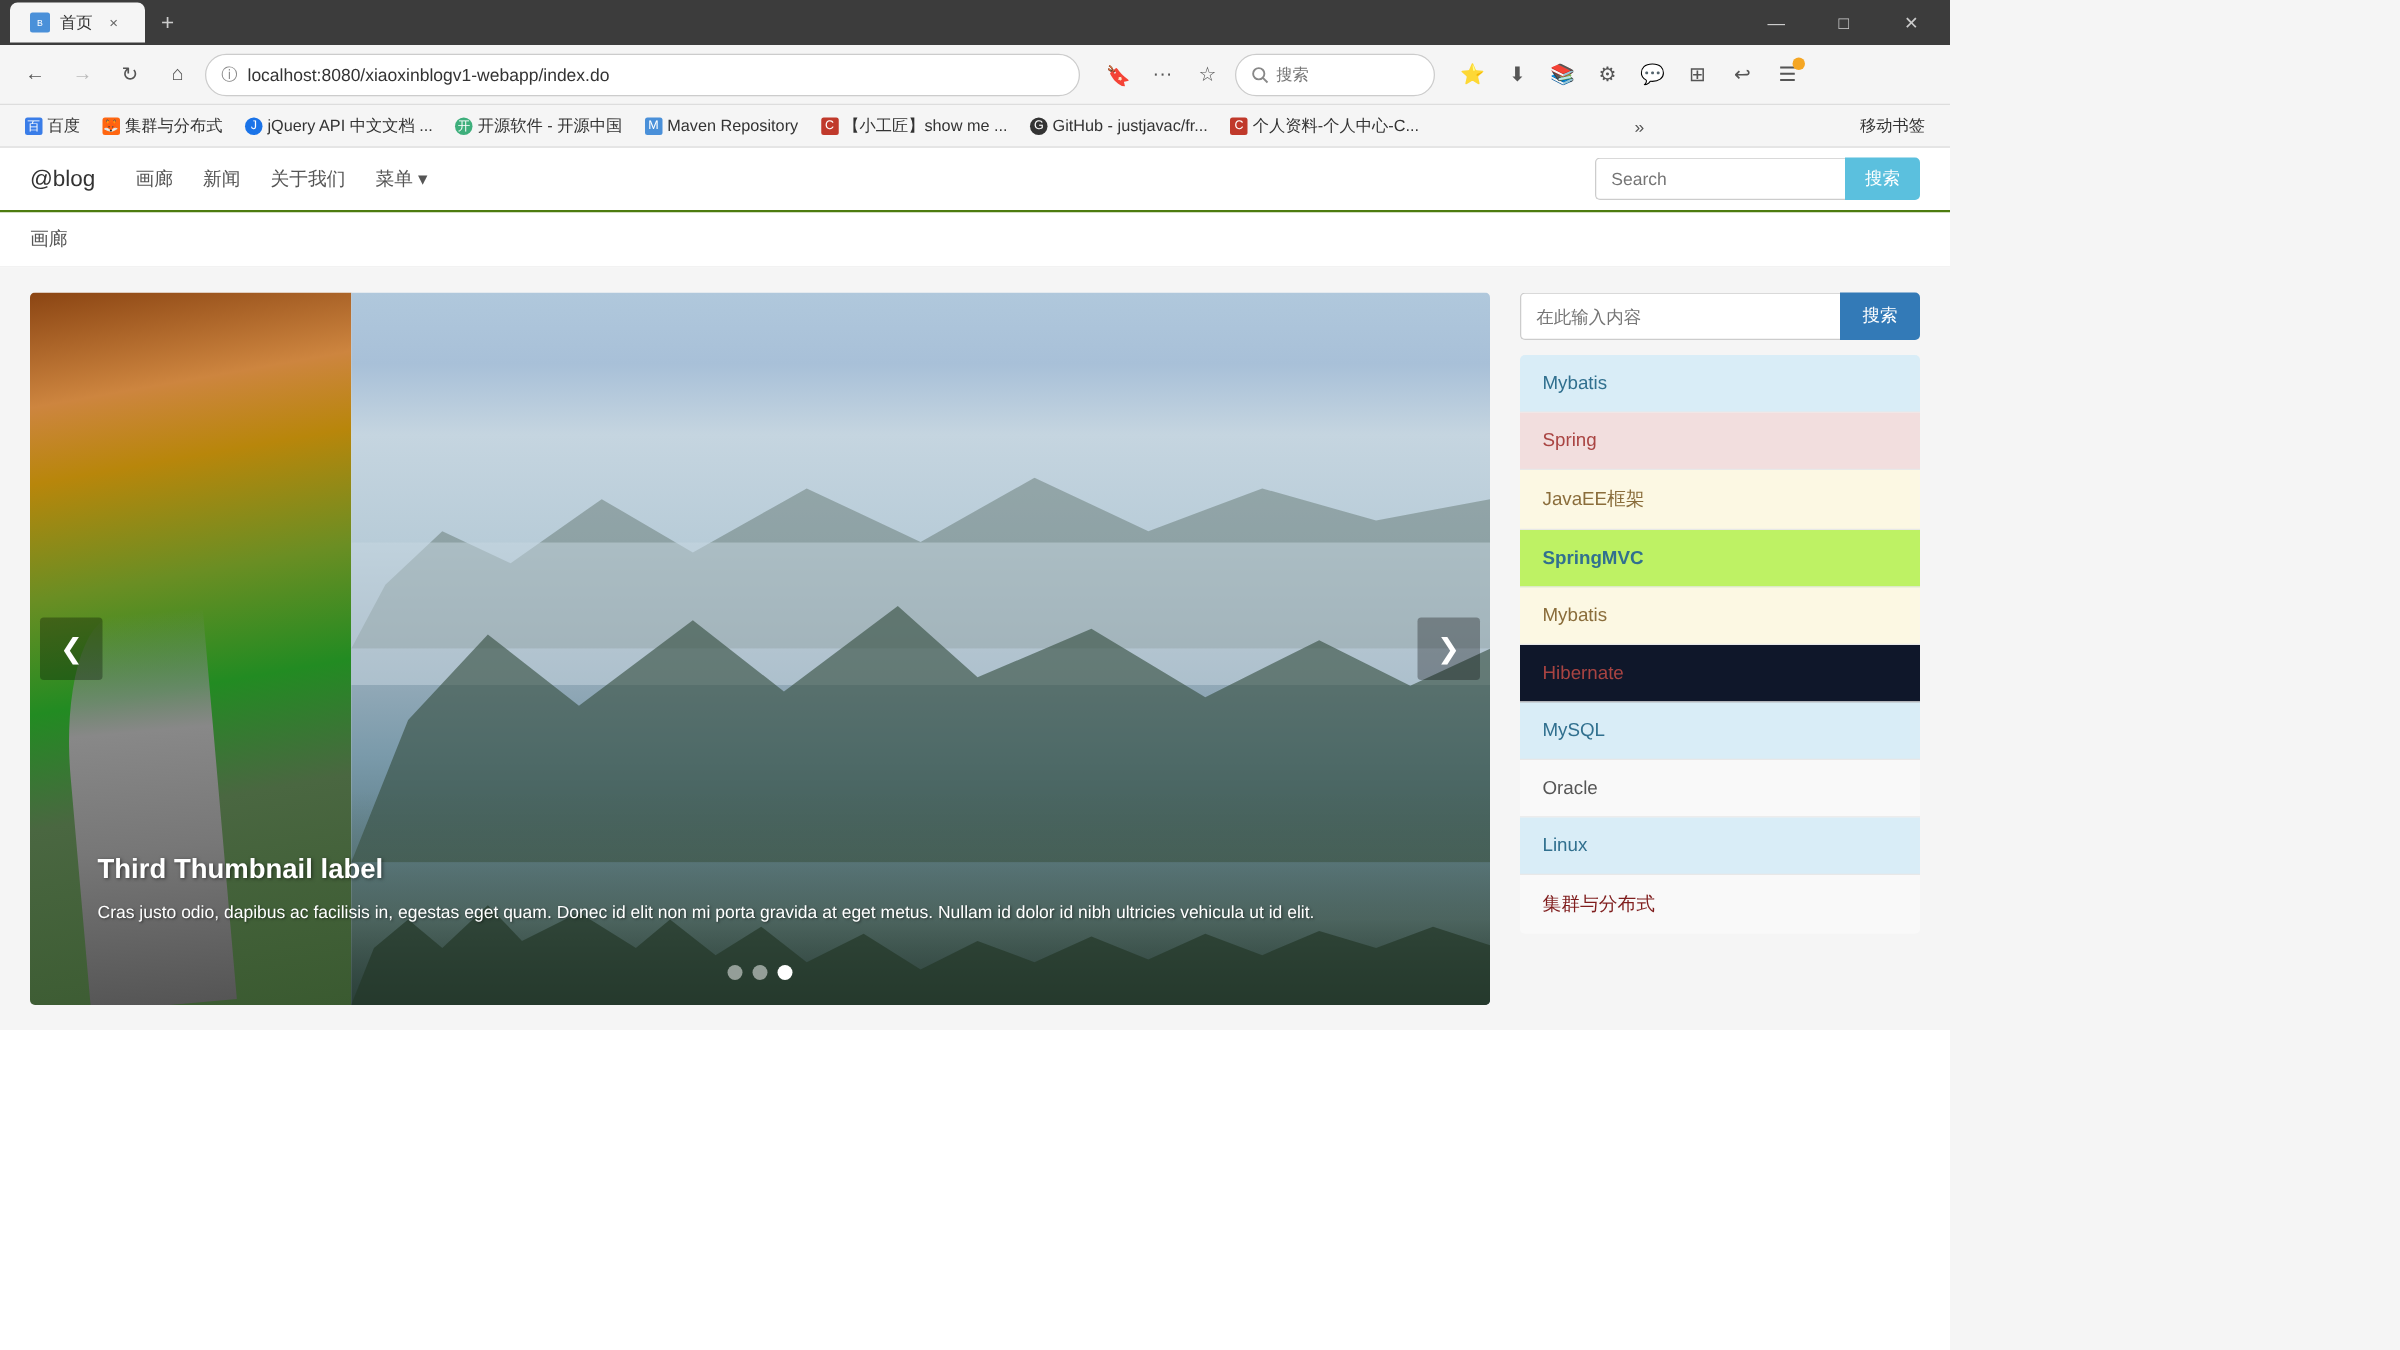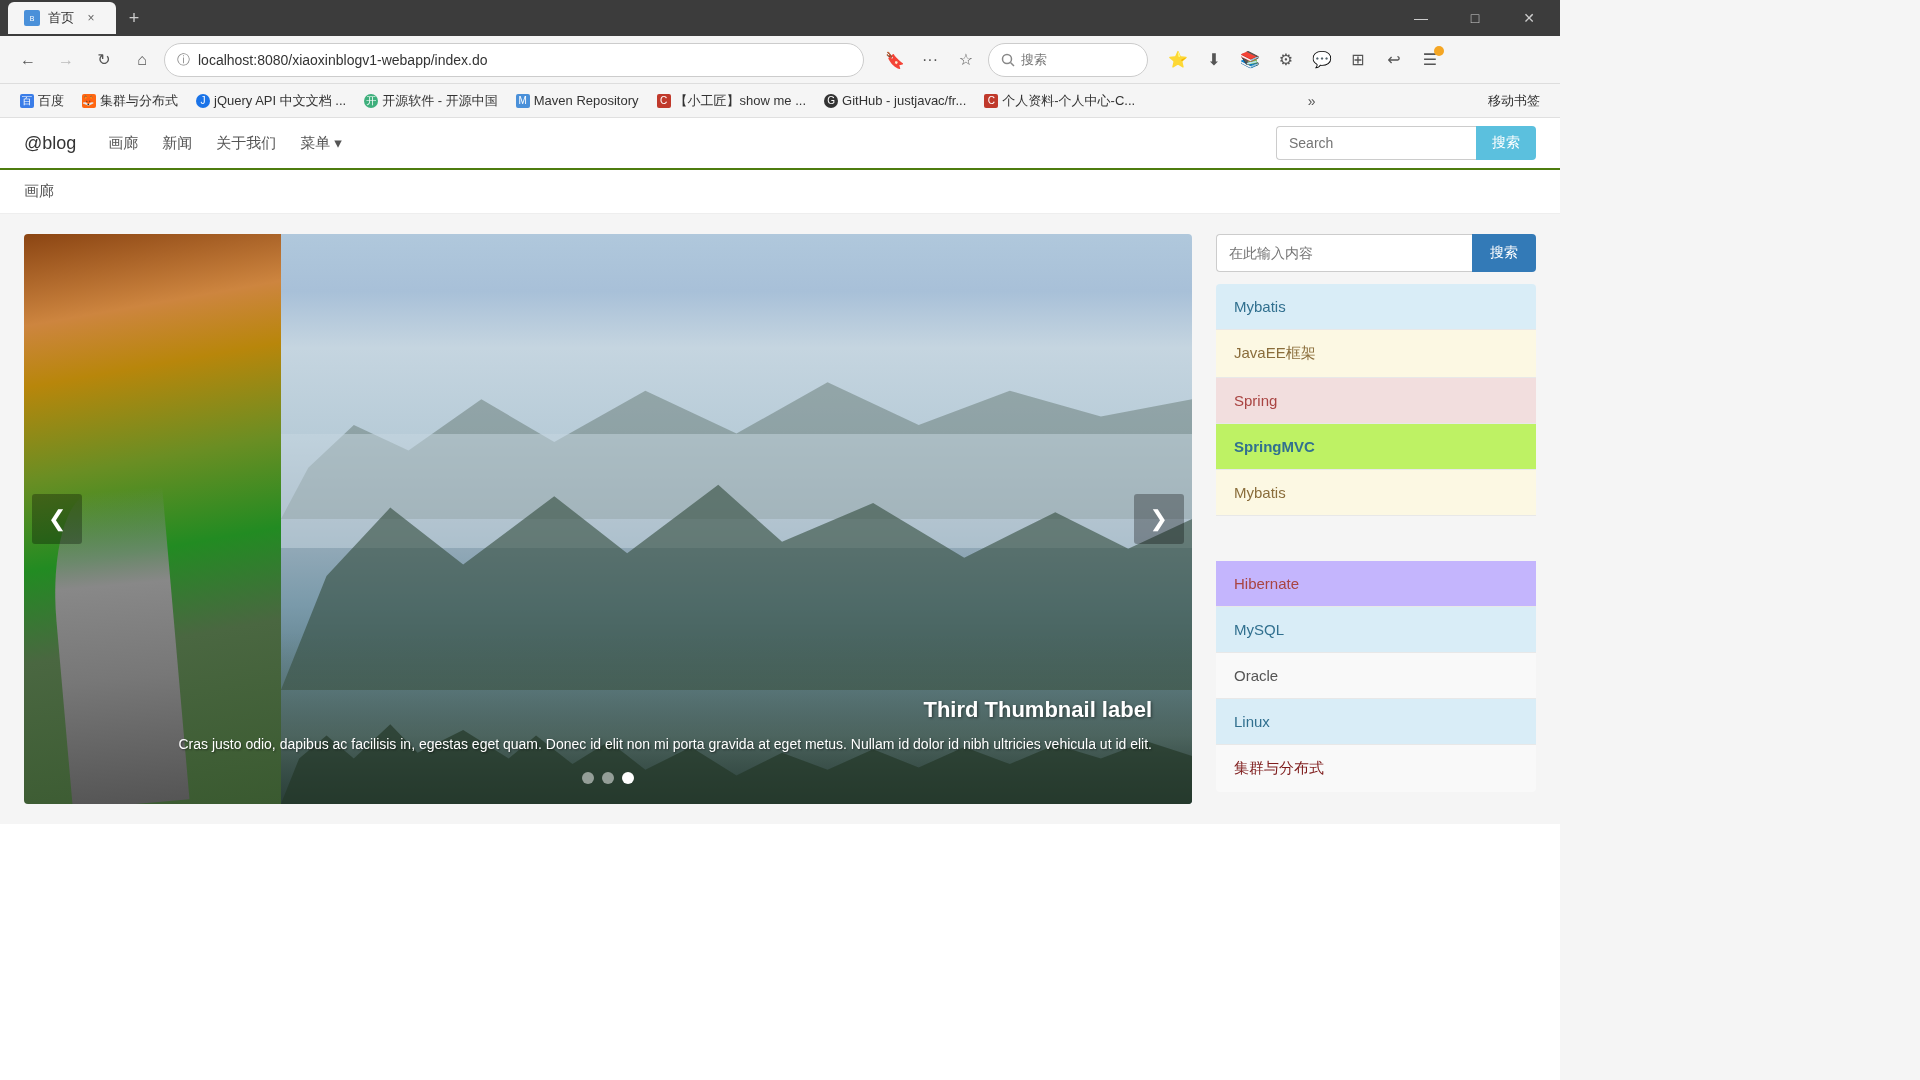--- a/index.html
+++ b/index.html
@@ -55,21 +55,21 @@
     .breadcrumb-bar { padding: 12px 24px; background: white; border-bottom: 1px solid #eee; }
     .breadcrumb-text { color: #555; font-size: 15px; }
 
     
     .main-area { display: flex; padding: 20px 24px; gap: 24px; background: #f5f5f5; min-height: 600px; }
 
     
     .carousel-container { flex: 1; position: relative; border-radius: 4px; overflow: hidden; height: 570px; }
     .carousel-inner { width: 100%; height: 100%; position: relative; }
     .carousel-slide { width: 100%; height: 100%; position: relative; }
-    .carousel-caption { position: absolute; bottom: 49px; left: 0; right: 0; text-align: right; color: white; padding: 0 40px; margin-left: 14px; }
+    .carousel-caption { position: absolute; bottom: 64px; left: 0; right: 0; text-align: left; color: white; padding: 0 40px; margin-left: 14px; }
     .carousel-caption h3 { font-size: 22px; margin-bottom: 10px; text-shadow: 1px 1px 3px rgba(0,0,0,0.5); }
     .carousel-caption p { font-size: 14px; line-height: 1.6; text-shadow: 1px 1px 2px rgba(0,0,0,0.5); }
     .carousel-prev, .carousel-next { position: absolute; top: 50%; transform: translateY(-50%); background: rgba(0,0,0,0.3); color: white; border: none; font-size: 22px; padding: 12px 16px; cursor: pointer; border-radius: 3px; }
     .carousel-prev { left: 8px; }
     .carousel-next { right: 8px; }
     .carousel-indicators { position: absolute; bottom: 20px; left: 50%; transform: translateX(-50%); display: flex; gap: 8px; }
     .indicator { width: 12px; height: 12px; border-radius: 50%; background: rgba(255,255,255,0.5); cursor: pointer; }
     .indicator.active { background: white; }
 
     
@@ -82,21 +82,21 @@
     .category-item:first-child { border-radius: 4px 4px 0 0; }
     .category-item:last-child { border-radius: 0 0 4px 4px; border-bottom: none; }
 
     
     .cat-green { background: #dff0d8; color: #3c763d; }
     .cat-blue-light { background: #d9edf7; color: #31708f; }
     .cat-yellow { background: #fcf8e3; color: #8a6d3b; }
     .cat-pink { background: #f2dede; color: #a94442; }
     .cat-blue2 { background: #bef264; color: #31708f; font-weight: bold; }
     .cat-yellow2 { background: #fcf8e3; color: #8a6d3b; }
-    .cat-pink2 { background: #c4b5fd; color: #a94442; margin-top: 45px; }
+    .cat-pink2 { background: #0f172a; color: #a94442; }
     .cat-blue3 { background: #d9edf7; color: #31708f; }
     .cat-white { background: #f9f9f9; color: #555; }
     .cat-blue4 { background: #d9edf7; color: #31708f; }
     .cat-cluster { background: #f9f9f9; color: #7f1d1d; }
   </style>
 </head>
 <body>
 
 <div class="browser-frame">
 
@@ -269,26 +269,26 @@
 
         <div class="sidebar-search">
           <input class="sidebar-search-input" type="text" placeholder="在此输入内容" style="">
           <button class="sidebar-search-btn">搜索</button>
         </div>
 
         <div class="category-list">
           <div class="category-item cat-blue-light">
             <span>Mybatis</span>
           </div>
+          <div class="category-item cat-pink">
+            <span>Spring</span>
+          </div>
           <div class="category-item cat-yellow">
             <span>JavaEE框架</span>
           </div>
-          <div class="category-item cat-pink">
-            <span>Spring</span>
-          </div>
           <div class="category-item cat-blue2">
             <span>SpringMVC</span>
           </div>
           <div class="category-item cat-yellow2">
             <span>Mybatis</span>
           </div>
           <div class="category-item cat-pink2">
             <span>Hibernate</span>
           </div>
           <div class="category-item cat-blue3">

